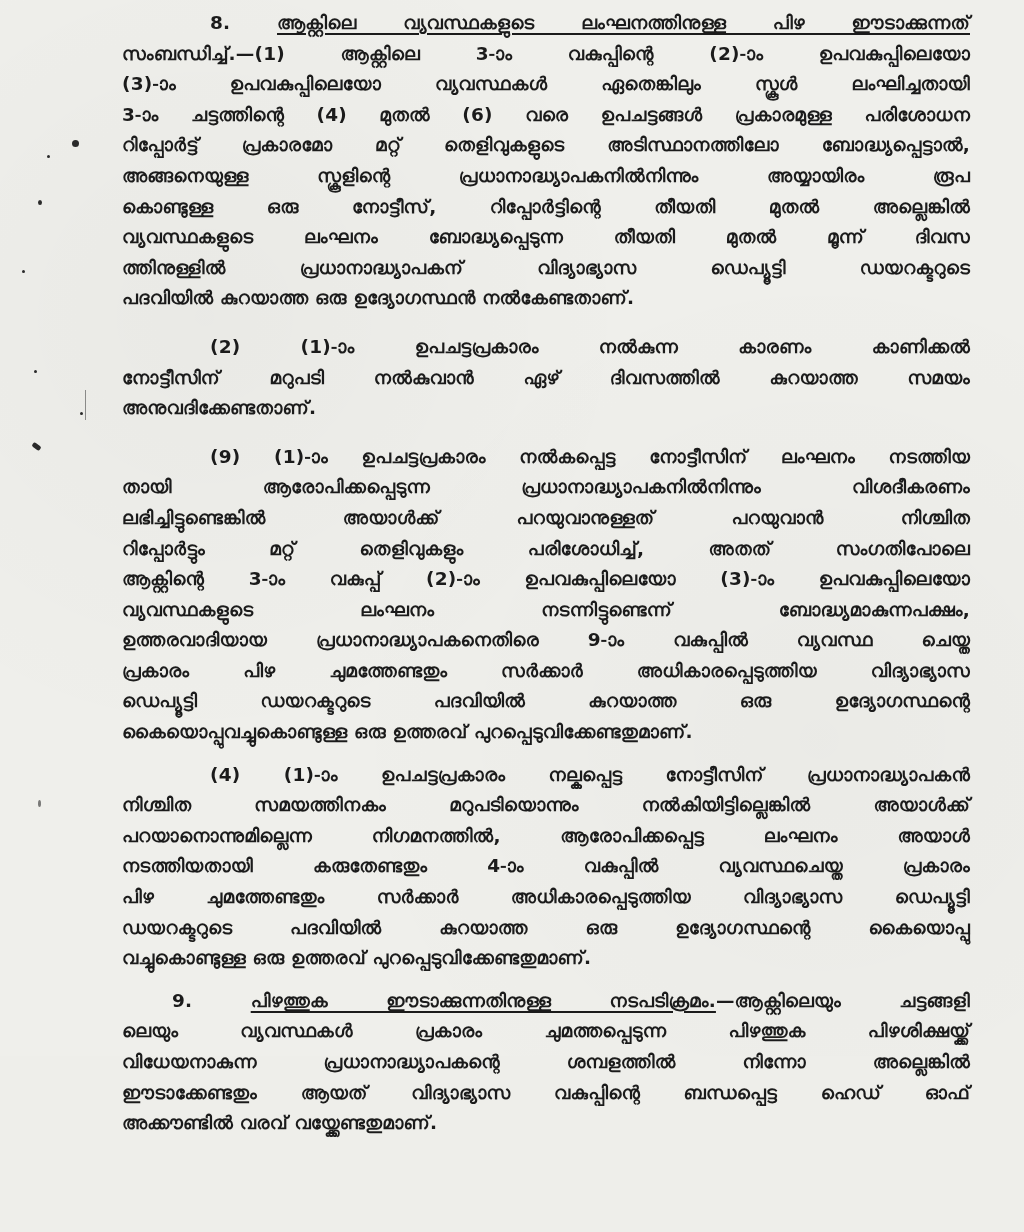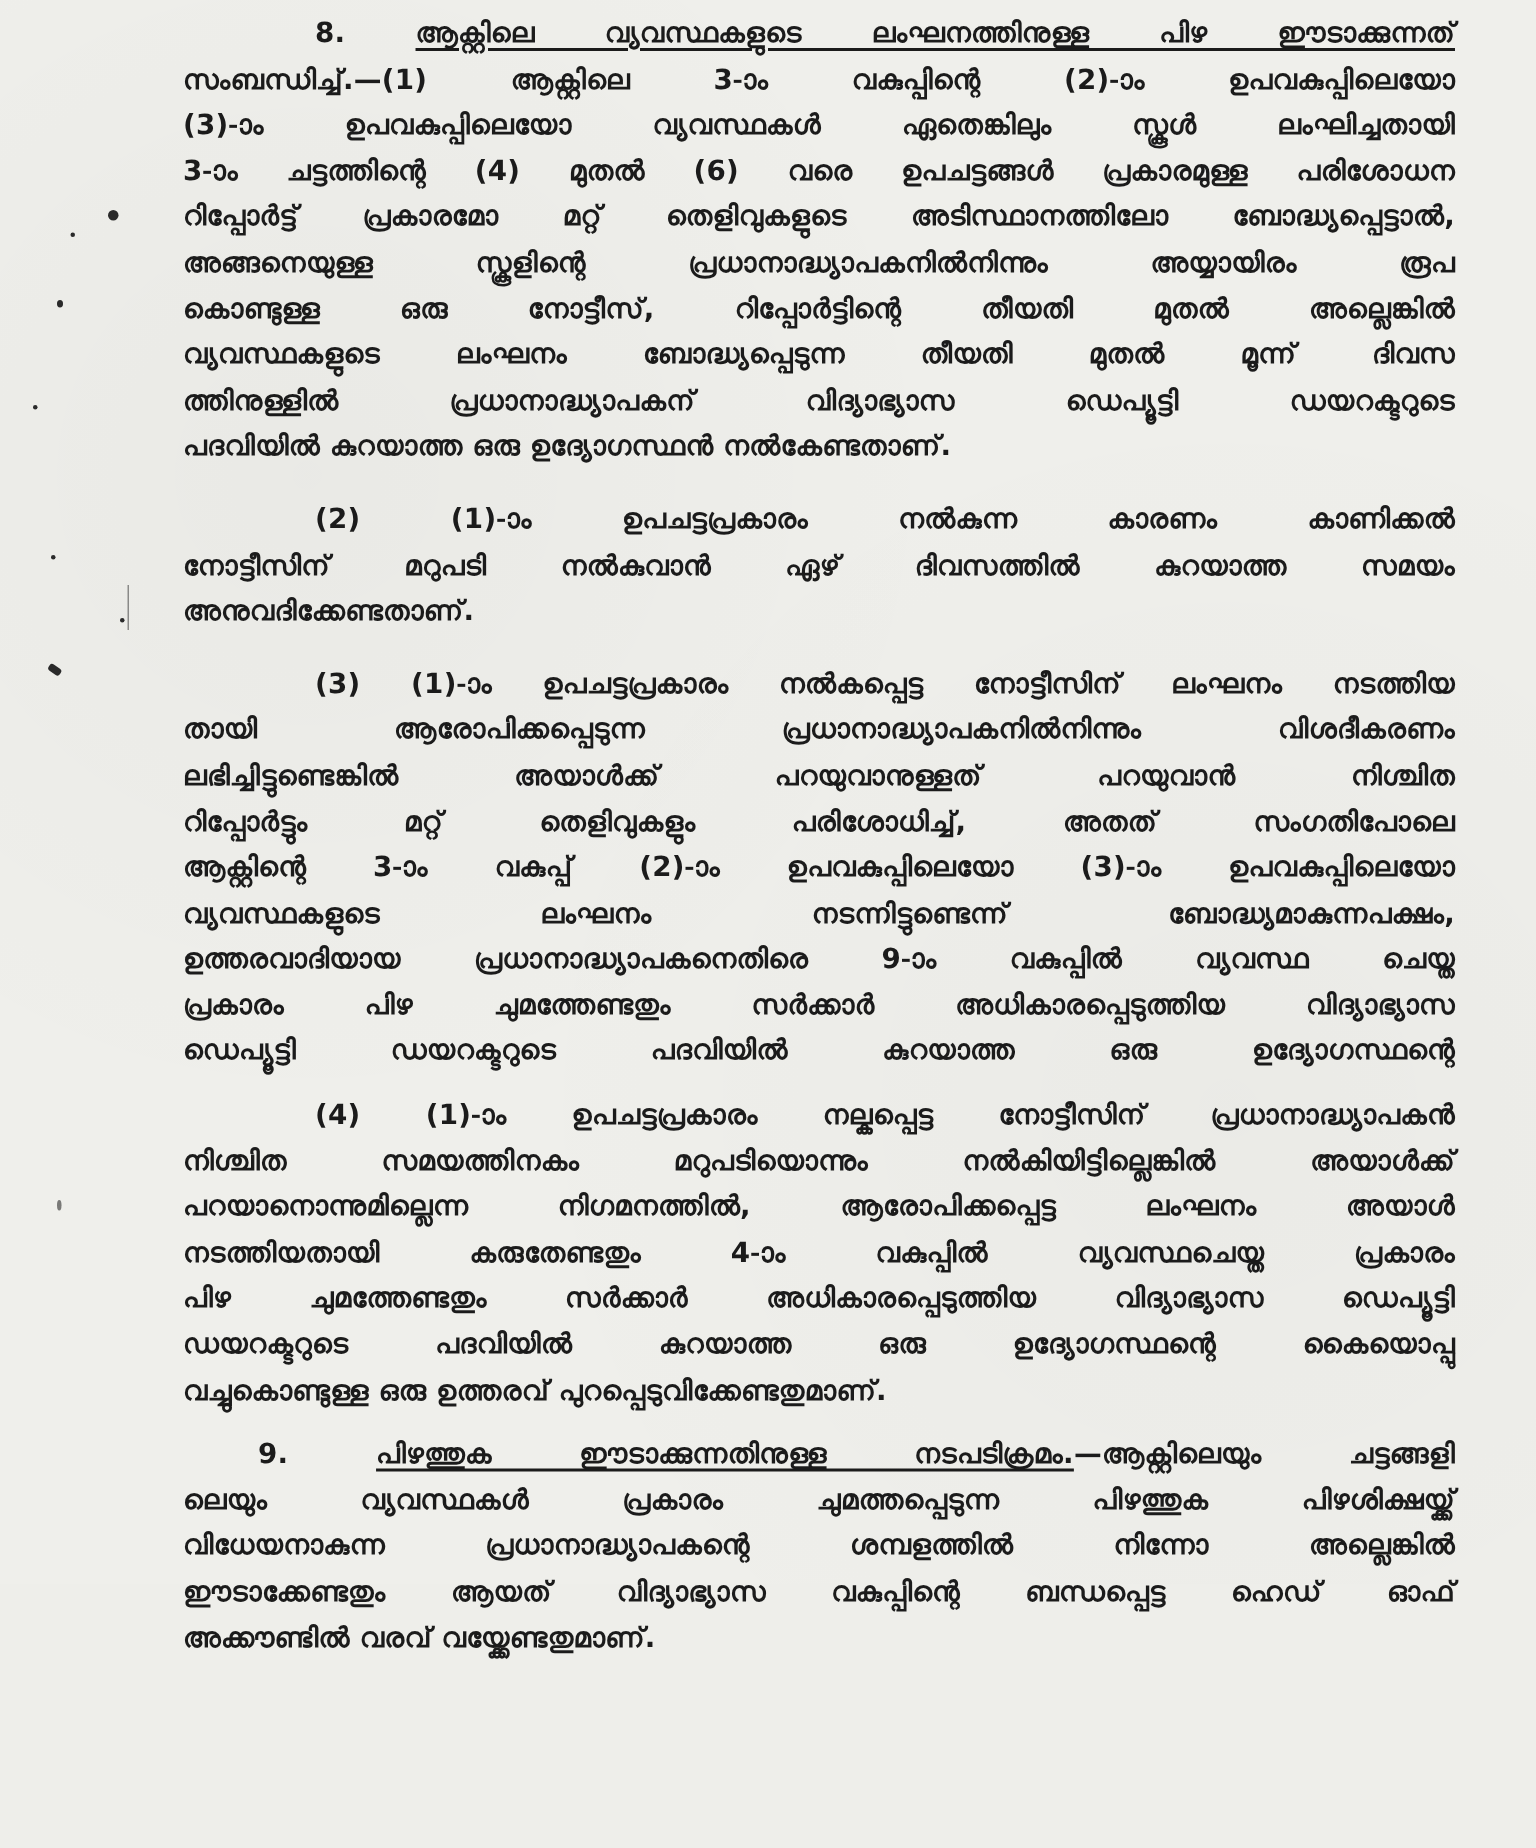--- a/index.html
+++ b/index.html
@@ -76,29 +76,30 @@
 
     <div>
       <span class="line indent">(2) (1)-ാം ഉപചട്ടപ്രകാരം നൽകുന്ന കാരണം കാണിക്കൽ</span>
       <span class="line">നോട്ടീസിന് മറുപടി നൽകുവാൻ ഏഴ് ദിവസത്തിൽ കുറയാത്ത സമയം</span>
       <span class="line last">അനുവദിക്കേണ്ടതാണ്.</span>
     </div>
 
     <div class="gap-l"></div>
 
     <div>
-      <span class="line indent">(3) (1)-ാം ഉപചട്ടപ്രകാരം നൽകപ്പെട്ട നോട്ടീസിന് ലംഘനം നടത്തിയ</span>
+      <span class="line indent">(9) (1)-ാം ഉപചട്ടപ്രകാരം നൽകപ്പെട്ട നോട്ടീസിന് ലംഘനം നടത്തിയ</span>
       <span class="line">തായി ആരോപിക്കപ്പെടുന്ന പ്രധാനാദ്ധ്യാപകനിൽനിന്നും വിശദീകരണം</span>
       <span class="line">ലഭിച്ചിട്ടുണ്ടെങ്കിൽ അയാൾക്ക് പറയുവാനുള്ളത് പറയുവാൻ നിശ്ചിത</span>
       <span class="line">റിപ്പോർട്ടും മറ്റ് തെളിവുകളും പരിശോധിച്ച്, അതത് സംഗതിപോലെ</span>
       <span class="line">ആക്റ്റിന്റെ 3-ാം വകുപ്പ് (2)-ാം ഉപവകുപ്പിലെയോ (3)-ാം ഉപവകുപ്പിലെയോ</span>
       <span class="line">വ്യവസ്ഥകളുടെ ലംഘനം നടന്നിട്ടുണ്ടെന്ന് ബോദ്ധ്യമാകുന്നപക്ഷം,</span>
       <span class="line">ഉത്തരവാദിയായ പ്രധാനാദ്ധ്യാപകനെതിരെ 9-ാം വകുപ്പിൽ വ്യവസ്ഥ ചെയ്ത</span>
       <span class="line">പ്രകാരം പിഴ ചുമത്തേണ്ടതും സർക്കാർ അധികാരപ്പെടുത്തിയ വിദ്യാഭ്യാസ</span>
       <span class="line">ഡെപ്യൂട്ടി ഡയറക്ടറുടെ പദവിയിൽ കുറയാത്ത ഒരു ഉദ്യോഗസ്ഥന്റെ</span>
+      <span class="line last">കൈയൊപ്പുവച്ചുകൊണ്ടുള്ള ഒരു ഉത്തരവ് പുറപ്പെടുവിക്കേണ്ടതുമാണ്.</span>
     </div>
 
     <div class="gap"></div>
 
     <div>
       <span class="line indent">(4) (1)-ാം ഉപചട്ടപ്രകാരം നല്കപ്പെട്ട നോട്ടീസിന് പ്രധാനാദ്ധ്യാപകൻ</span>
       <span class="line">നിശ്ചിത സമയത്തിനകം മറുപടിയൊന്നും നൽകിയിട്ടില്ലെങ്കിൽ അയാൾക്ക്</span>
       <span class="line">പറയാനൊന്നുമില്ലെന്ന നിഗമനത്തിൽ, ആരോപിക്കപ്പെട്ട ലംഘനം അയാൾ</span>
       <span class="line">നടത്തിയതായി കരുതേണ്ടതും 4-ാം വകുപ്പിൽ വ്യവസ്ഥചെയ്ത പ്രകാരം</span>
       <span class="line">പിഴ ചുമത്തേണ്ടതും സർക്കാർ അധികാരപ്പെടുത്തിയ വിദ്യാഭ്യാസ ഡെപ്യൂട്ടി</span>

